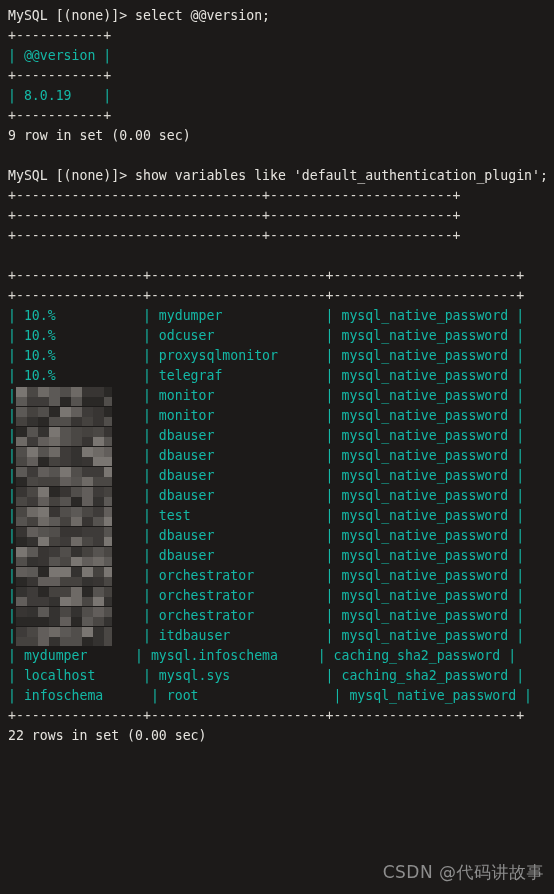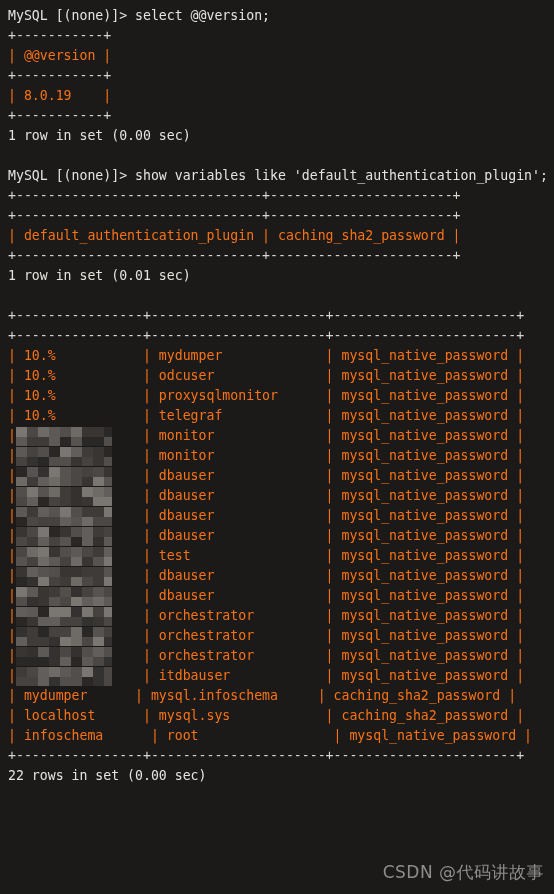--- a/index.html
+++ b/index.html
@@ -23,21 +23,21 @@
   }
   .line {
     height: 20px;
     white-space: pre;
     letter-spacing: 0px;
     position: relative;
   }
   .line.blank { height: 20px; }
   .rule { color: #d9d6d0; }
   .prompt { color: #e6e4df; }
-  .cellrow { color: #f97316; }
+  .cellrow { color: #14b8a6; }
 
   
   .redact-wrap {
     position: relative;
     display: inline-block;
     white-space: pre;
   }
   .mosaic {
     position: absolute;
     left: 8px;
@@ -67,29 +67,27 @@
 <body>
 
 <div id="terminal">
 
   <div class="line prompt">MySQL [(none)]&gt; select @@version;</div>
   <div class="line rule">+-----------+</div>
   <div class="line cellrow">| @@version |</div>
   <div class="line rule">+-----------+</div>
   <div class="line cellrow">| 8.0.19    |</div>
   <div class="line rule">+-----------+</div>
-  <div class="line">1 row in set (0.00 sec)</div>
+  <div class="line">9 row in set (0.00 sec)</div>
   <div class="line blank"></div>
 
   <div class="line prompt">MySQL [(none)]&gt; show variables like 'default_authentication_plugin';</div>
   <div class="line rule">+-------------------------------+-----------------------+</div>
   <div class="line rule">+-------------------------------+-----------------------+</div>
-  <div class="line cellrow">| default_authentication_plugin | caching_sha2_password |</div>
   <div class="line rule">+-------------------------------+-----------------------+</div>
-  <div class="line">1 row in set (0.01 sec)</div>
   <div class="line blank"></div>
 
   <div class="line rule">+----------------+----------------------+-----------------------+</div>
   <div class="line rule">+----------------+----------------------+-----------------------+</div>
   <div id="user-rows">
       <div class="line cellrow">| 10.%           | mydumper             | mysql_native_password |</div>
       <div class="line cellrow">| 10.%           | odcuser              | mysql_native_password |</div>
       <div class="line cellrow">| 10.%           | proxysqlmonitor      | mysql_native_password |</div>
       <div class="line cellrow">| 10.%           | telegraf             | mysql_native_password |</div>
       <div class="line cellrow"><span class="redact-wrap">|                | monitor              | mysql_native_password |<span class="mosaic"><i style="left: 0px; top: 0px; background: rgb(122, 118, 114);"></i><i style="left: 11px; top: 0px; background: rgb(74, 71, 68);"></i><i style="left: 22px; top: 0px; background: rgb(110, 106, 102);"></i><i style="left: 33px; top: 0px; background: rgb(92, 89, 86);"></i><i style="left: 44px; top: 0px; background: rgb(81, 78, 75);"></i><i style="left: 55px; top: 0px; background: rgb(110, 106, 102);"></i><i style="left: 66px; top: 0px; background: rgb(56, 53, 51);"></i><i style="left: 77px; top: 0px; background: rgb(56, 53, 51);"></i><i style="left: 88px; top: 0px; background: rgb(42, 40, 38);"></i><i style="left: 0px; top: 10px; background: rgb(92, 89, 86);"></i><i style="left: 11px; top: 10px; background: rgb(62, 59, 57);"></i><i style="left: 22px; top: 10px; background: rgb(62, 59, 57);"></i><i style="left: 33px; top: 10px; background: rgb(92, 89, 86);"></i><i style="left: 44px; top: 10px; background: rgb(42, 40, 38);"></i><i style="left: 55px; top: 10px; background: rgb(86, 83, 80);"></i><i style="left: 66px; top: 10px; background: rgb(42, 40, 38);"></i><i style="left: 77px; top: 10px; background: rgb(42, 40, 38);"></i><i style="left: 88px; top: 10px; background: rgb(81, 78, 75);"></i></span></span></div>

